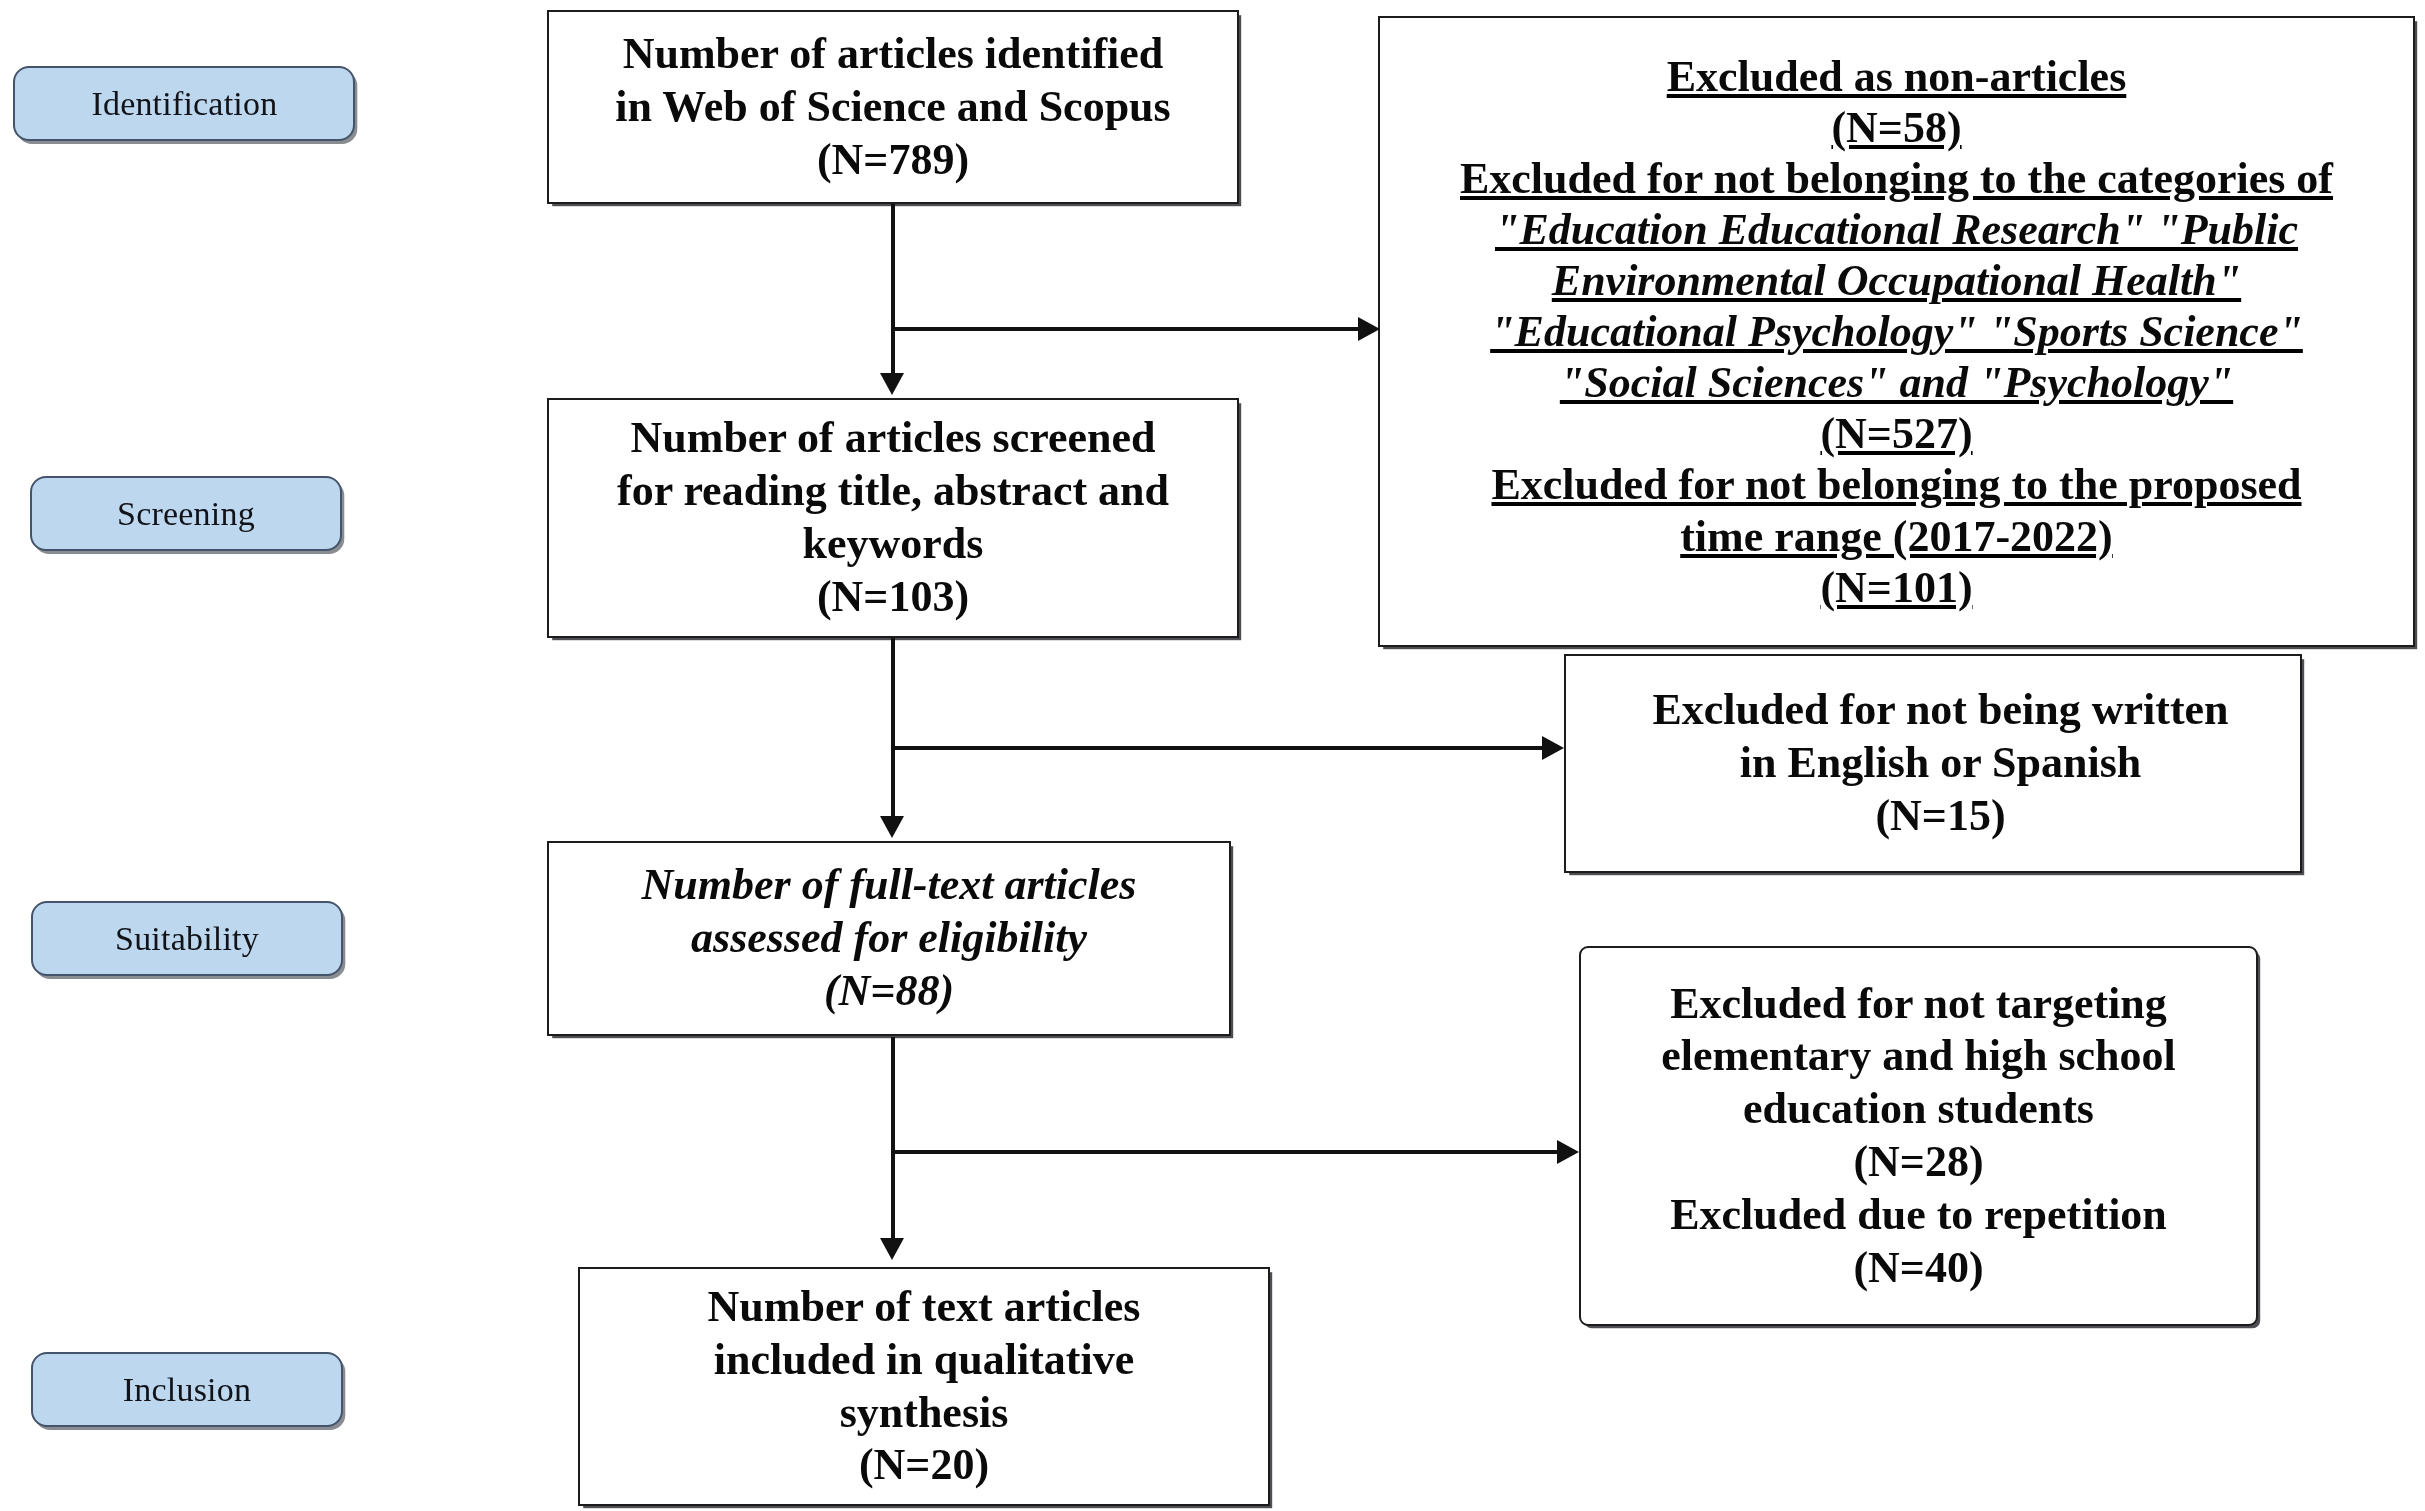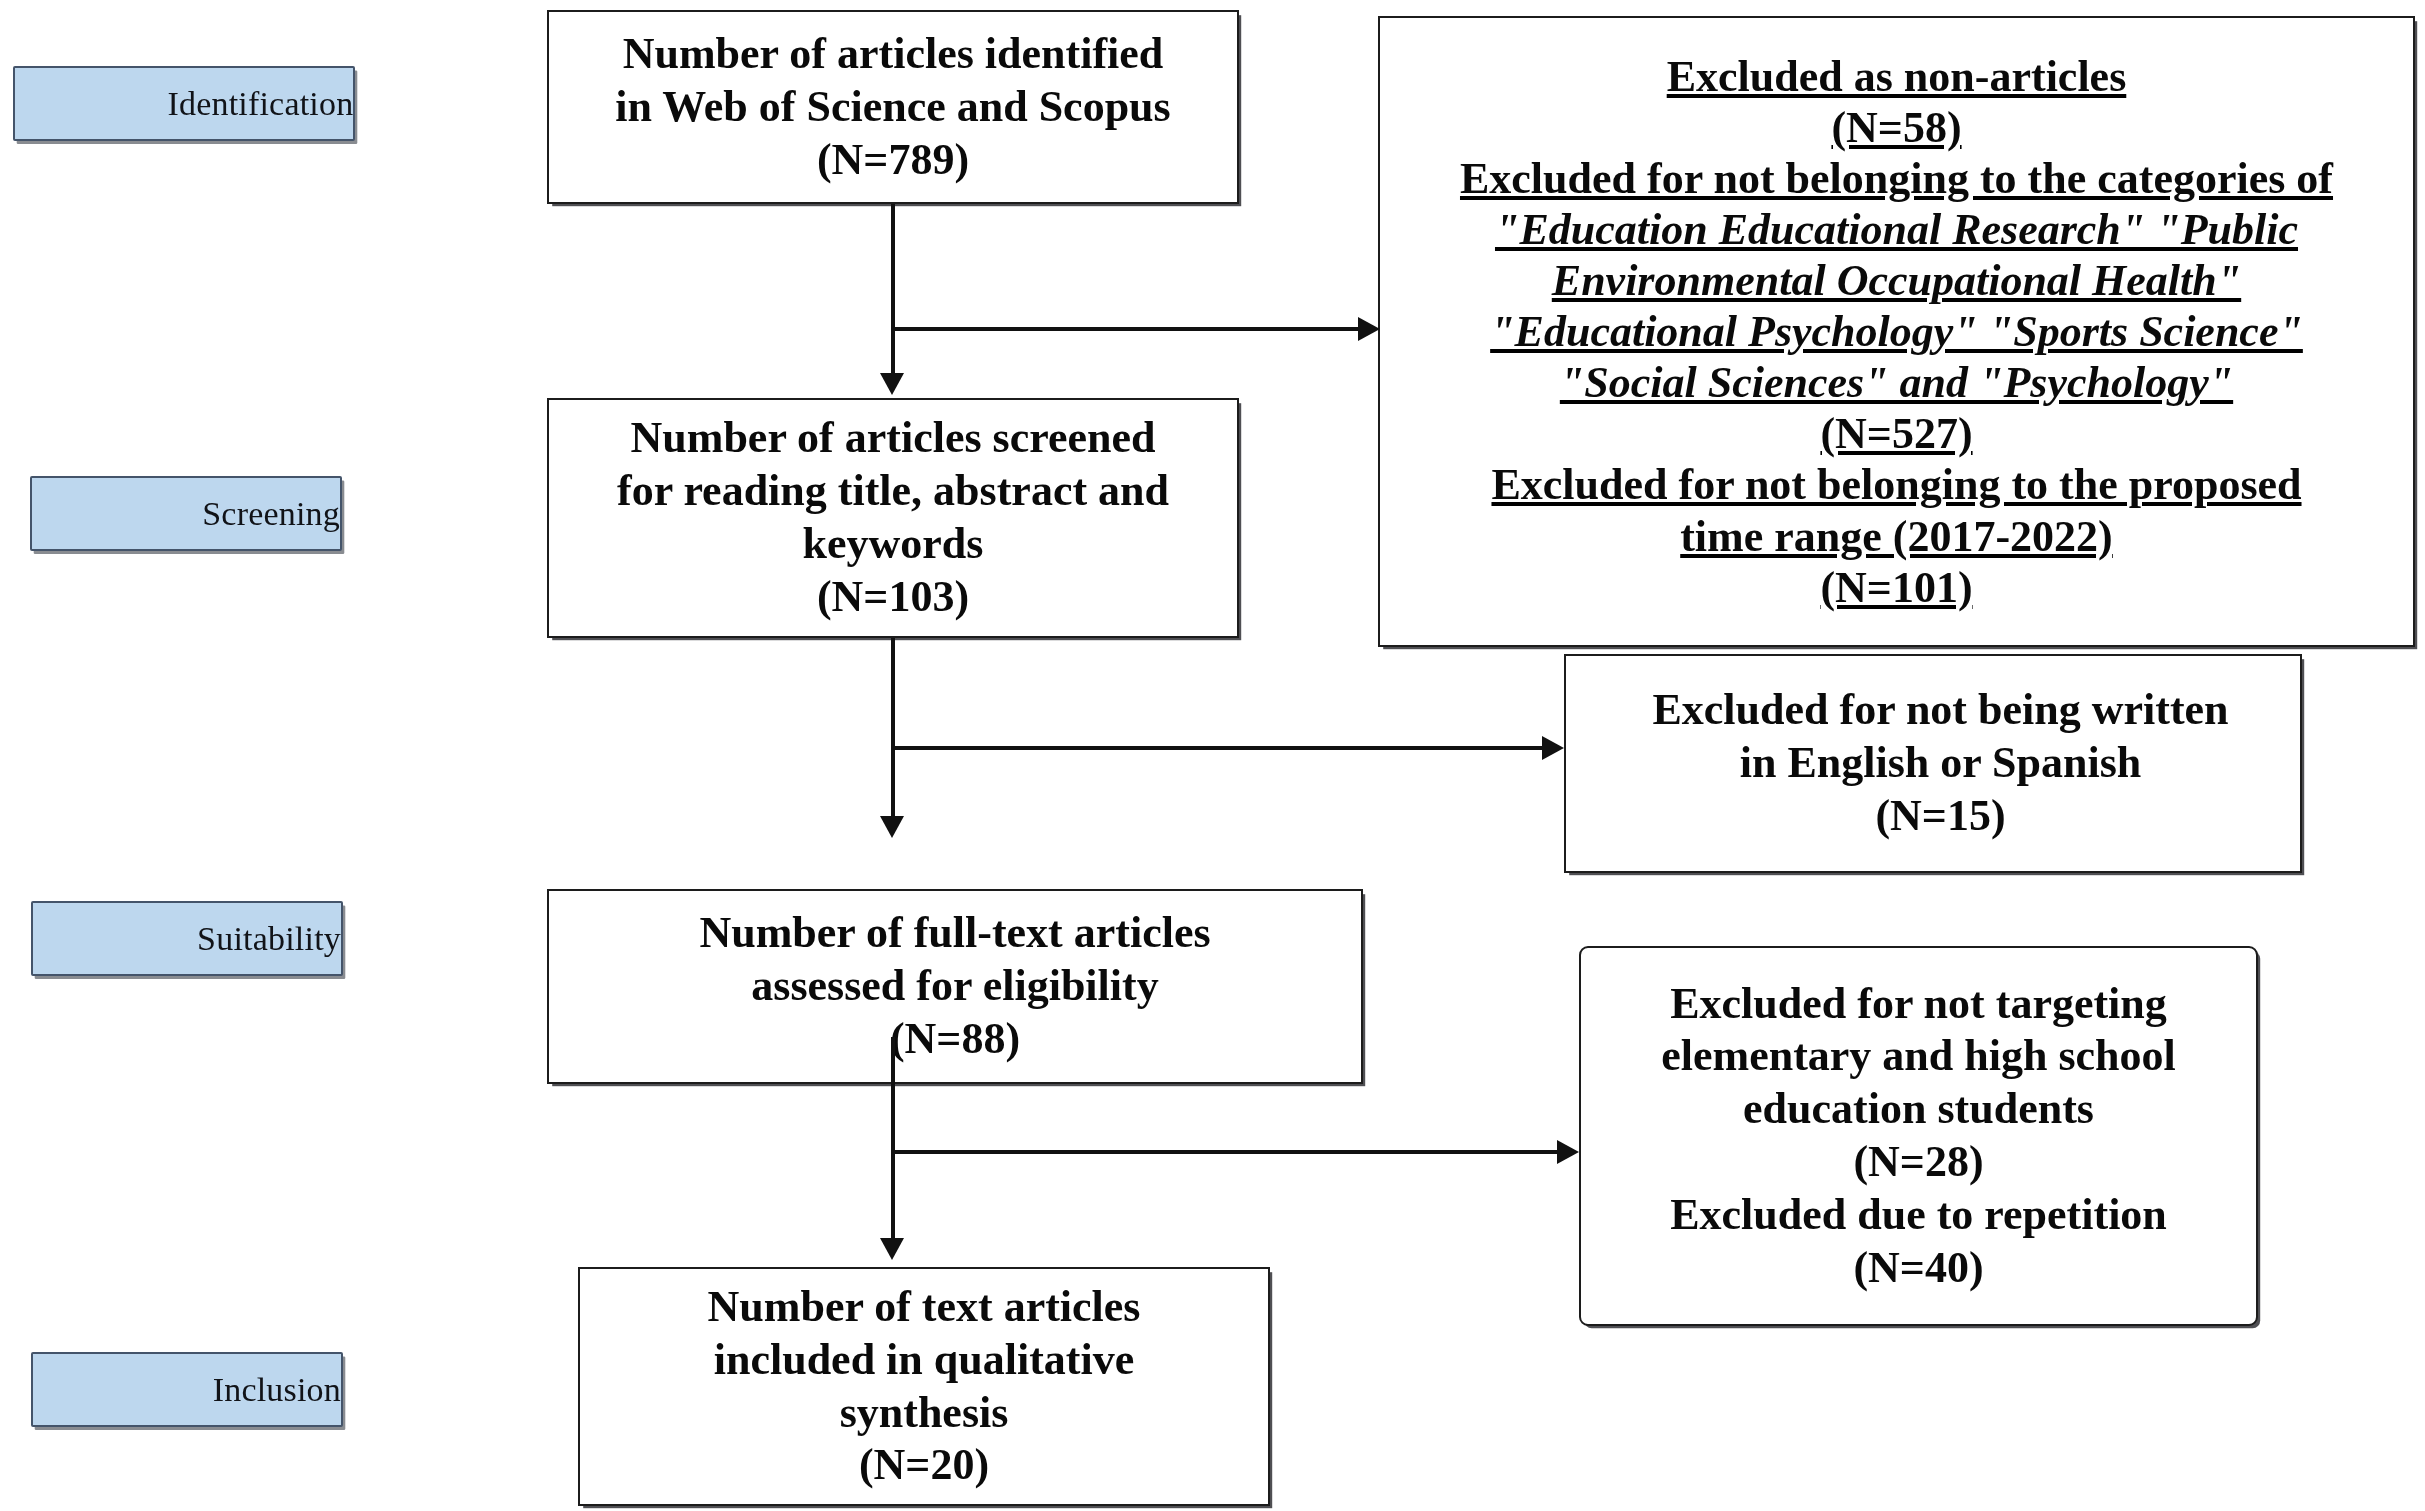--- a/index.html
+++ b/index.html
@@ -13,25 +13,25 @@
     height:1511px;
     background:#ffffff;
     overflow:hidden;
   }
 
   
   .stage-pill{
     position:absolute;
     background:#bdd7ee;
     border:2.2px solid #44546a;
-    border-radius:2px;
+    border-radius:16px;
     box-shadow:3px 3.7px 0 -0.7px rgba(40,45,55,.55);
     display:flex;
     align-items:center;
-    justify-content:flex-end;
+    justify-content:center;
     box-sizing:border-box;
   }
   .stage-pill span{
     font-size:34px;
     font-weight:400;
     color:#111318;
     letter-spacing:0.2px;
     white-space:nowrap;
   }
 
@@ -120,21 +120,21 @@
 
   <div class="flow-box" style="left:547px; top:398px; width:692px; height:240px;">
     <span class="box-text">
       <span>Number of articles screened</span><br>
       <span>for reading title, abstract and</span><br>
       <span>keywords</span><br>
       <span>(N=103)</span>
     </span>
   </div>
 
-  <div class="flow-box" style="left:547px; top:889px; width:816px; height:195px;">
+  <div class="flow-box" style="left:547px; top:841px; width:684px; height:195px;font-style:italic;">
     <span class="box-text">
       <span>Number of full-text articles</span><br>
       <span>assessed for eligibility</span><br>
       <span>(N=88)</span>
     </span>
   </div>
 
   <div class="flow-box" style="left:578px; top:1267px; width:692px; height:239px;">
     <span class="box-text">
       <span>Number of text articles</span><br>

